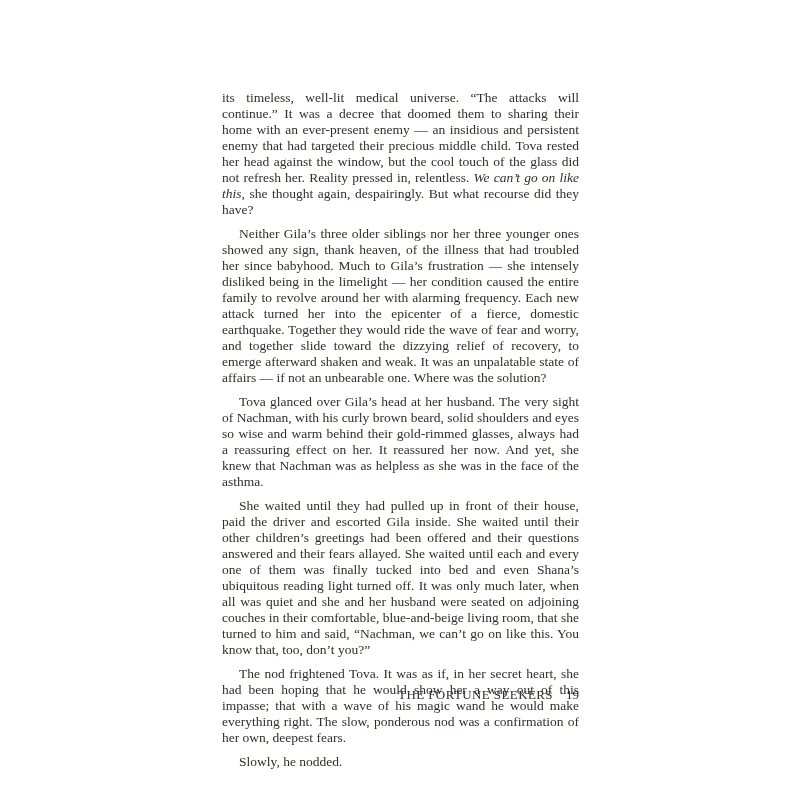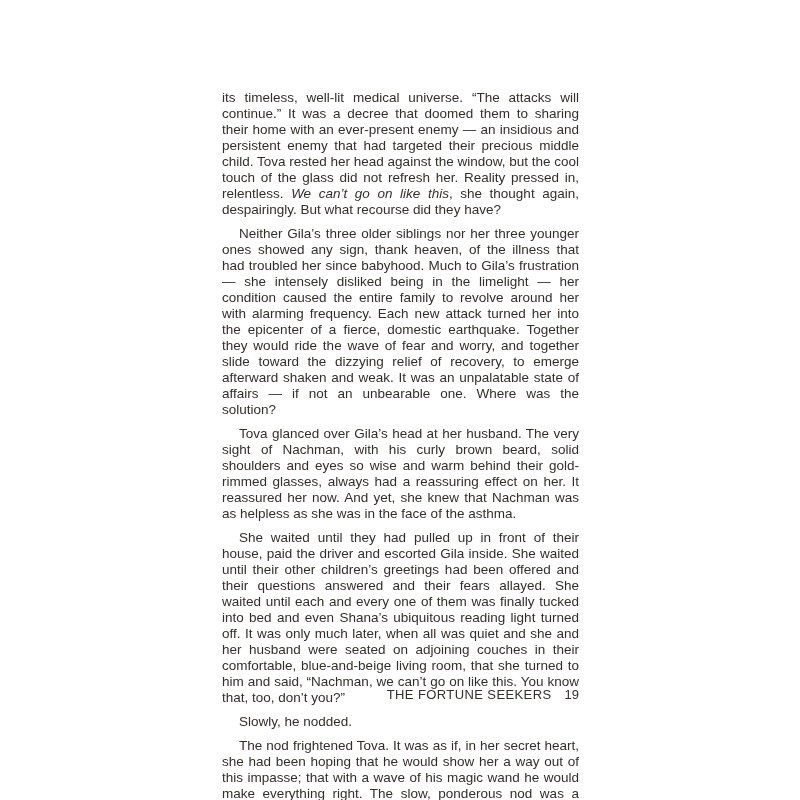--- a/index.html
+++ b/index.html
@@ -7,21 +7,21 @@
     padding: 0;
     width: 800px;
     height: 800px;
     background: #ffffff;
   }
   .book-page {
     position: relative;
     width: 800px;
     height: 800px;
     background: #ffffff;
-    font-family: Liberation Sans, sans-serif;
+    font-family: Liberation Serif, serif;
     overflow: hidden;
   }
   .page-body {
     position: absolute;
     left: 222px;
     top: 90px;
     width: 357px;
     font-size: 13.5px;
     line-height: 16px;
     text-align: justify;
@@ -56,19 +56,19 @@
 </style>
 </head>
 <body>
 
 <div class="book-page">
   <div class="page-body" id="page-body">
       <p><span>its timeless, well-lit medical universe. “The attacks will continue.” It was a decree that doomed them to sharing their home with an ever-present enemy — an insidious and persistent enemy that had targeted their precious middle child. Tova rested her head against the window, but the cool touch of the glass did not refresh her. Reality pressed in, relentless. </span><span class="ital">We can’t go on like this</span><span>, she thought again, despairingly. But what recourse did they have?</span></p>
       <p class="indent"><span>Neither Gila’s three older siblings nor her three younger ones showed any sign, thank heaven, of the illness that had troubled her since babyhood. Much to Gila’s frustration — she intensely disliked being in the limelight — her condition caused the entire family to revolve around her with alarming frequency. Each new attack turned her into the epicenter of a fierce, domestic earthquake. Together they would ride the wave of fear and worry, and together slide toward the dizzying relief of recovery, to emerge afterward shaken and weak. It was an unpalatable state of affairs — if not an unbearable one. Where was the solution?</span></p>
       <p class="indent"><span>Tova glanced over Gila’s head at her husband. The very sight of Nachman, with his curly brown beard, solid shoulders and eyes so wise and warm behind their gold-rimmed glasses, always had a reassuring effect on her. It reassured her now. And yet, she knew that Nachman was as helpless as she was in the face of the asthma.</span></p>
       <p class="indent"><span>She waited until they had pulled up in front of their house, paid the driver and escorted Gila inside. She waited until their other children’s greetings had been offered and their questions answered and their fears allayed. She waited until each and every one of them was finally tucked into bed and even Shana’s ubiquitous reading light turned off. It was only much later, when all was quiet and she and her husband were seated on adjoining couches in their comfortable, blue-and-beige living room, that she turned to him and said, “Nachman, we can’t go on like this. You know that, too, don’t you?”</span></p>
+      <p class="indent"><span>The nod frightened Tova. It was as if, in her secret heart, she had been hoping that he would show her a way out of this impasse; that with a wave of his magic wand he would make everything right. The slow, ponderous nod was a confirmation of her own, deepest fears.</span></p>
       <p class="indent"><span>Slowly, he nodded.</span></p>
-      <p class="indent"><span>The nod frightened Tova. It was as if, in her secret heart, she had been hoping that he would show her a way out of this impasse; that with a wave of his magic wand he would make everything right. The slow, ponderous nod was a confirmation of her own, deepest fears.</span></p>
     </div>
   <div class="page-footer">
     <span>THE FORTUNE SEEKERS</span><span class="page-num">19</span>
   </div>
 </div>
 
 </body></html>

